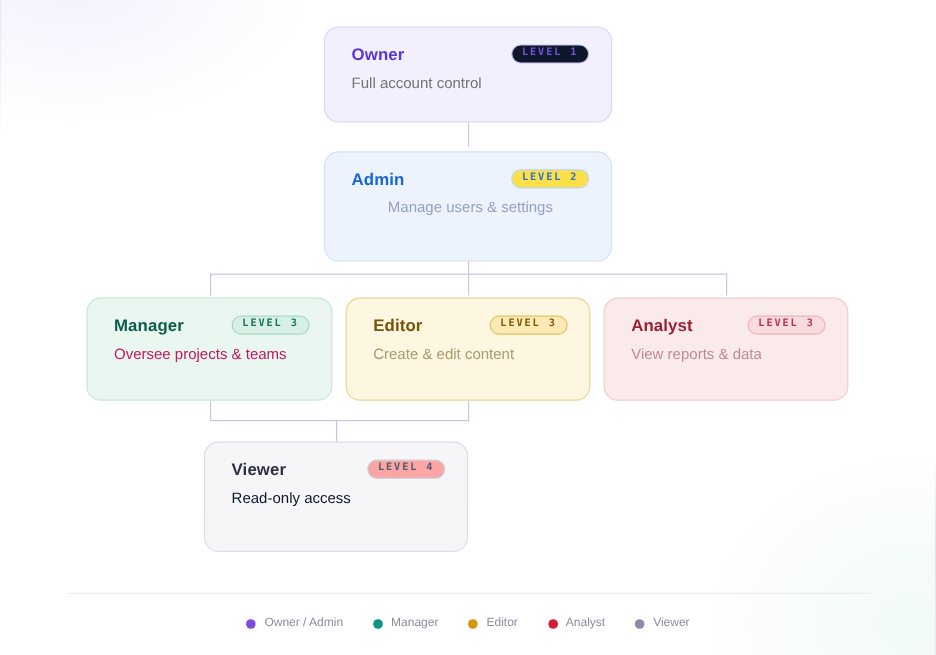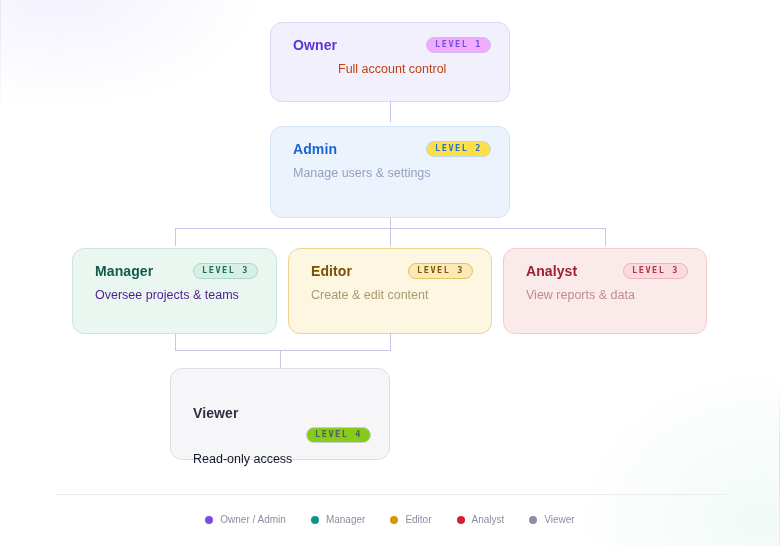--- a/index.html
+++ b/index.html
@@ -76,52 +76,52 @@
     font-weight: bold;
     letter-spacing: 1.6px;
     font-family: "DejaVu Sans Mono", monospace;
     white-space: nowrap;
     line-height: 1;
   }
 
   
   .t-owner            { background: #f2f0fd; border-color: #dcd6f7; }
   .t-owner .card-title{ color: #5b34d8; }
-  .t-owner .card-desc { color: #c2410c; margin-left: 45px; }
-  .t-owner .badge     { background: #f0abfc; border-color: #c9bff2; color: #6f52dd; }
+  .t-owner .card-desc { color: #737373; }
+  .t-owner .badge     { background: #0f172a; border-color: #c9bff2; color: #6f52dd; }
 
   
   .t-admin            { background: #edf3fd; border-color: #d2e2f8; }
   .t-admin .card-title{ color: #1764d6; }
-  .t-admin .card-desc { color: #93a3bd; }
+  .t-admin .card-desc { color: #93a3bd; text-align: center; }
   .t-admin .badge     { background: #fde047; border-color: #bcd5f3; color: #2b6fd0; }
 
   
   .t-manager            { background: #eaf7f1; border-color: #c8e6d9; }
   .t-manager .card-title{ color: #0d5b49; }
-  .t-manager .card-desc { color: #4c1d95; }
+  .t-manager .card-desc { color: #be185d; }
   .t-manager .badge     { background: #d8efe5; border-color: #a9d8c6; color: #19705c; }
 
   
   .t-editor            { background: #fdf6e0; border-color: #ecd38f; }
   .t-editor .card-title{ color: #7a5205; }
   .t-editor .card-desc { color: #ab9a74; }
   .t-editor .badge     { background: #fbeab5; border-color: #e2c264; color: #7d5608; }
 
   
   .t-analyst            { background: #fbeaea; border-color: #f2cccc; }
   .t-analyst .card-title{ color: #9c1f32; }
   .t-analyst .card-desc { color: #bd8b92; }
   .t-analyst .badge     { background: #fadbdd; border-color: #eeb4b9; color: #b3344a; }
 
   
   .t-viewer            { background: #f6f6f8; border-color: #dddde4; }
   .t-viewer .card-title{ color: #2d3142; }
   .t-viewer .card-desc { color: #0f172a; }
-  .t-viewer .badge     { background: #84cc16; border-color: #ccccd6; color: #55586b; margin-top: 44px; }
+  .t-viewer .badge     { background: #fca5a5; border-color: #ccccd6; color: #55586b; }
 
   
   .divider {
     position: absolute;
     left: 56px; top: 494px;
     width: 670px; height: 1px;
     background: #ececf1;
   }
   .legend {
     position: absolute;

